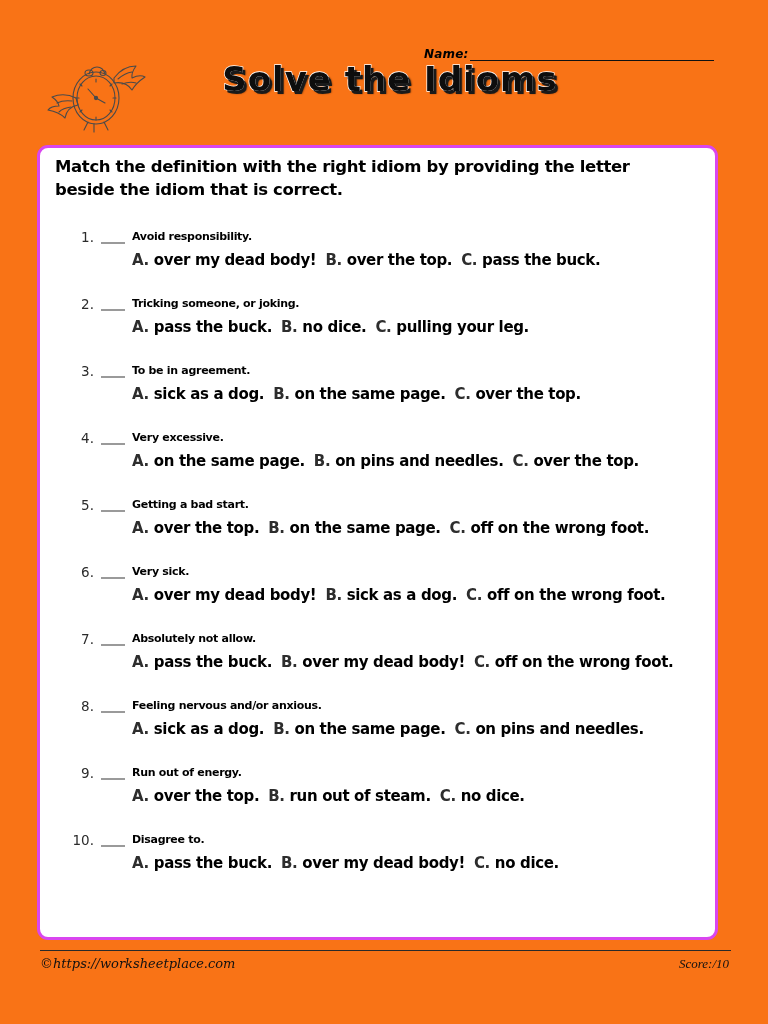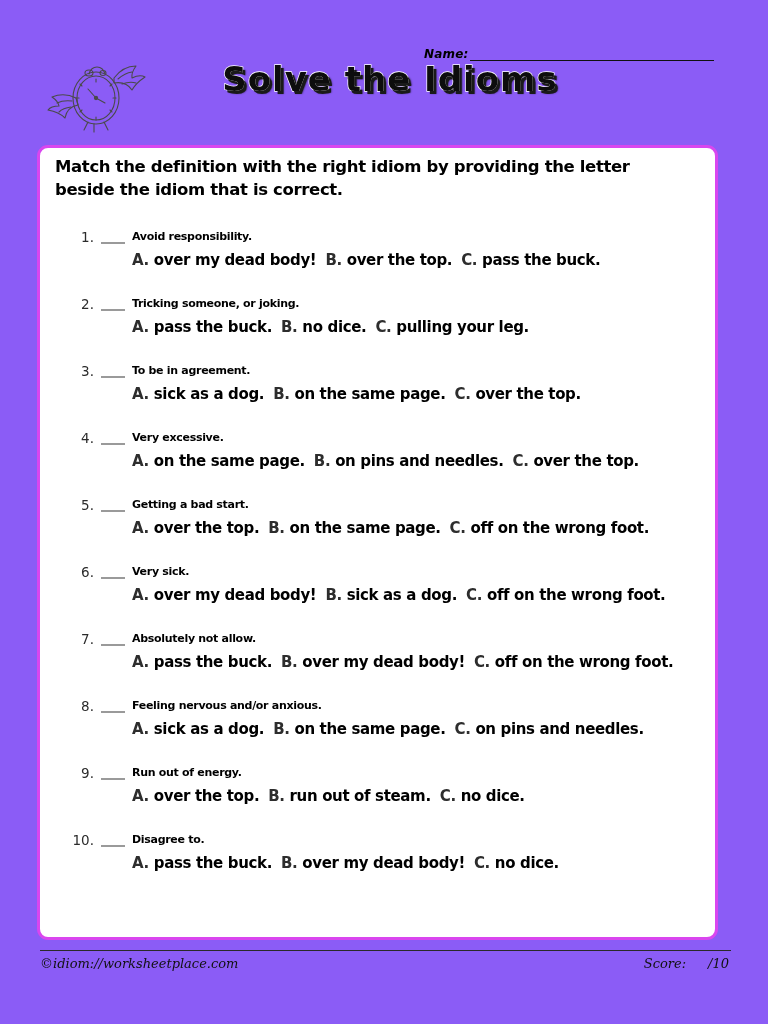--- a/index.html
+++ b/index.html
@@ -14,21 +14,21 @@
     position: relative;
     font-family: "Liberation Sans", sans-serif;
     color: #000000;
     overflow: hidden;
   }
 
   .page {
     position: relative;
     width: 768px;
     height: 1024px;
-    background: #8b5cf6;
+    background: #f97316;
   }
 
   
   .header {
     position: absolute;
     left: 0;
     top: 0;
     width: 768px;
     height: 140px;
   }
@@ -199,22 +199,22 @@
     justify-content: space-between;
     align-items: baseline;
     font-family: "DejaVu Serif", serif;
     font-style: italic;
     font-size: 13px;
     color: #111111;
   }
   .footer-right {
     display: flex;
     align-items: flex-end;
-    gap: 22px;
     padding-right: 2px;
+    font-family: Liberation Serif, serif;
   }
 </style>
 </head>
 <body>
 
 <div class="page">
 
   <div class="header">
 
     <div class="clipart">
@@ -341,21 +341,21 @@
             <div class="qdef">Disagree to.</div>
             <div class="qchoices"><span><span class="choice-letter">A.</span> <span>pass the buck.</span></span><span class="choice-gap"></span><span><span class="choice-letter">B.</span> <span>over my dead body!</span></span><span class="choice-gap"></span><span><span class="choice-letter">C.</span> <span>no dice.</span></span></div>
           </div>
         </div>
       </div>
   </div>
 
   <div class="footer">
     <div class="footer-rule"></div>
     <div class="footer-row">
-      <span class="footer-left">©idiom://worksheetplace.com</span>
+      <span class="footer-left">©https://worksheetplace.com</span>
       <span class="footer-right">
         <span>Score:</span>
         <span>/10</span>
       </span>
     </div>
   </div>
 
 </div>
 
 </body></html>

